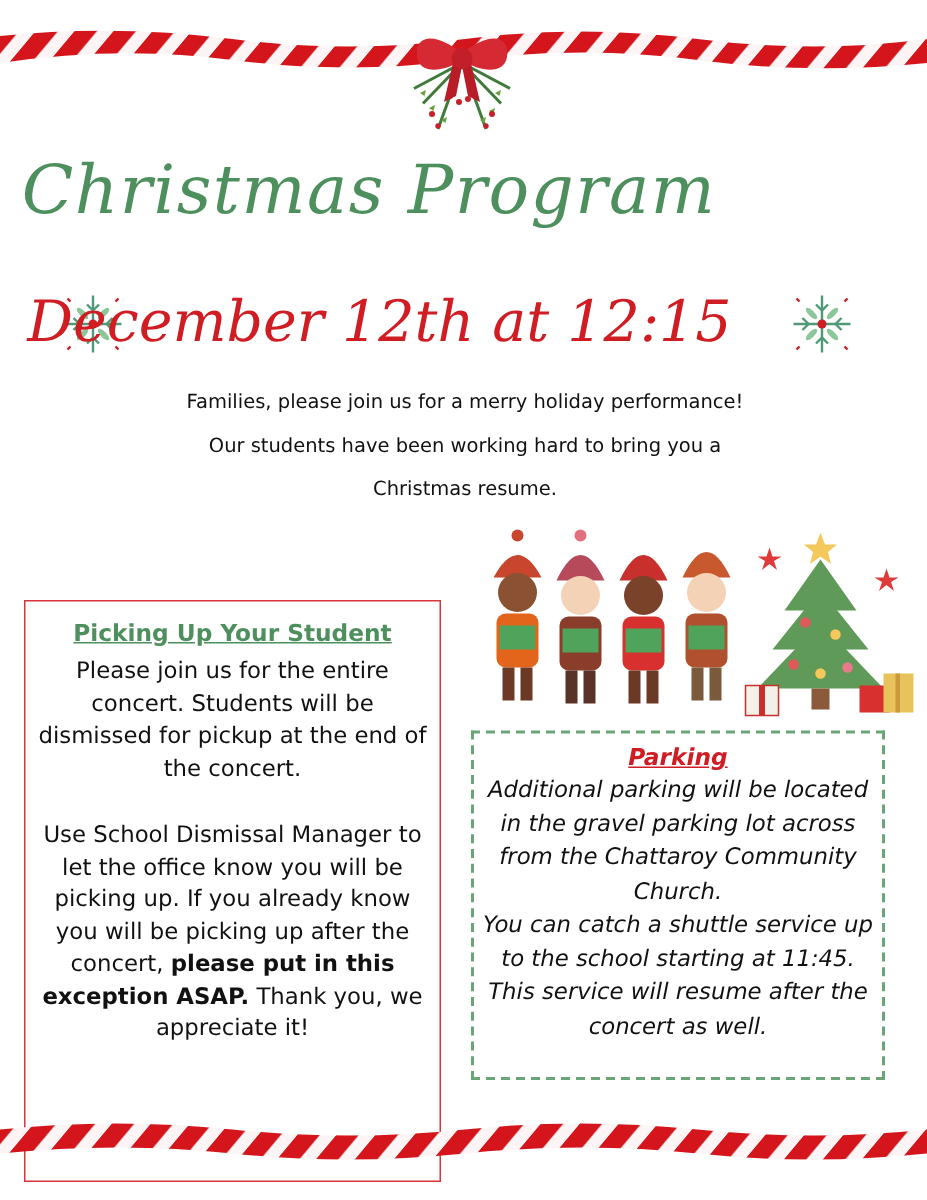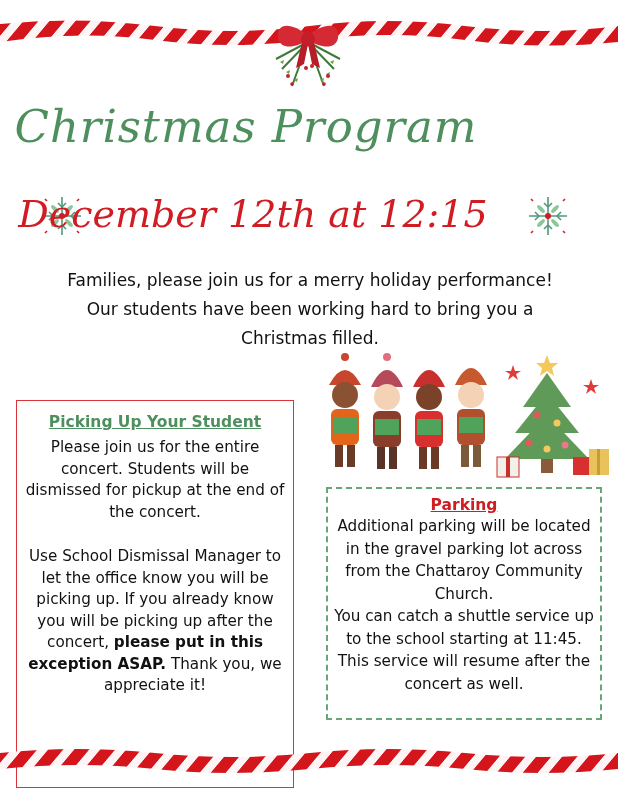--- a/index.html
+++ b/index.html
@@ -11,29 +11,29 @@
   .bow { position:absolute; left:262px; top:14px; width:92px; height:80px; }
   .title { position:absolute; left:0; top:82px; width:492px; text-align:center;
            font-family:"DejaVu Serif", serif; font-style:italic; font-weight:normal;
            font-size:45px; color:#4e8f5e; letter-spacing:1px; line-height:90px; }
   .date-row { position:absolute; left:0; top:186px; width:618px; height:56px; }
   .date { position:absolute; left:0; width:506px; text-align:center; top:0;
           font-family:"DejaVu Serif", serif; font-style:italic; font-size:38px; color:#d01c23; line-height:56px; }
   .snow { position:absolute; top:7px; width:46px; height:46px; }
   .snow-left { left:39px; }
   .snow-right { left:525px; }
-  .intro { position:absolute; left:30px; top:266px; width:560px; text-align:center;
-           font-size:17px; line-height:29px; color:#111; }
+  .intro { position:absolute; left:30px; top:254px; width:560px; text-align:center;
+           font-size:13px; line-height:29px; color:#111; }
   .box-left { position:absolute; left:16px; top:400px; width:278px; height:388px;
               border:1.5px solid #d8343a; box-sizing:border-box; text-align:center; }
   .box-left h2 { margin:12px 0 6px 0; font-size:15.5px; color:#4e8f5e; text-decoration:underline; font-weight:bold; }
   .box-left p { margin:0 6px; font-size:15.2px; line-height:21.5px; }
   .box-left p.gap { margin-top:23px; }
-  .box-right { position:absolute; left:326px; top:487px; width:276px; height:233px;
-               border:2px dashed #6aa57a; box-sizing:border-box; text-align:center; }
+  .box-right { position:absolute; left:314px; top:487px; width:276px; height:233px;
+               border:2px dashed #6aa57a; box-sizing:border-box; text-align:center;font-style:italic; }
   .box-right h2 { margin:7px 0 1px 0; font-size:15.5px; color:#d01c23; text-decoration:underline; font-weight:bold; }
   .box-right p { margin:0 4px; font-size:15.2px; line-height:22.5px; }
   .illus { position:absolute; left:325px; top:345px; width:285px; height:138px; }
   b { font-weight:bold; }
 </style>
 </head>
 <body>
 
 <svg class="rope rope-top" viewBox="0 0 618 30" preserveAspectRatio="none">
   <defs>
@@ -134,21 +134,21 @@
       <line x1="6" y1="40" x2="8" y2="38"></line>
         <line x1="40" y1="40" x2="38" y2="38"></line>
     </g>
     <circle cx="23" cy="23" r="3" fill="#d01c23"></circle>
   </svg>
 </div>
 
 <div class="intro">
   <div>Families, please join us for a merry holiday performance!</div>
   <div>Our students have been working hard to bring you a</div>
-  <div>Christmas filled.</div>
+  <div>Christmas resume.</div>
 </div>
 
 <svg class="illus" viewBox="0 0 285 138">
 
   <g>
     <path d="M4,40 Q20,10 36,40 Z" fill="#c8452e"></path>
       <circle cx="20" cy="12" r="4" fill="#c8452e"></circle>
     <circle cx="20" cy="50" r="13" fill="#8a5232"></circle>
     <rect x="6" y="64" width="28" height="36" rx="6" fill="#e3651c"></rect>
     <rect x="8" y="72" width="24" height="16" fill="#4fa35a"></rect>

